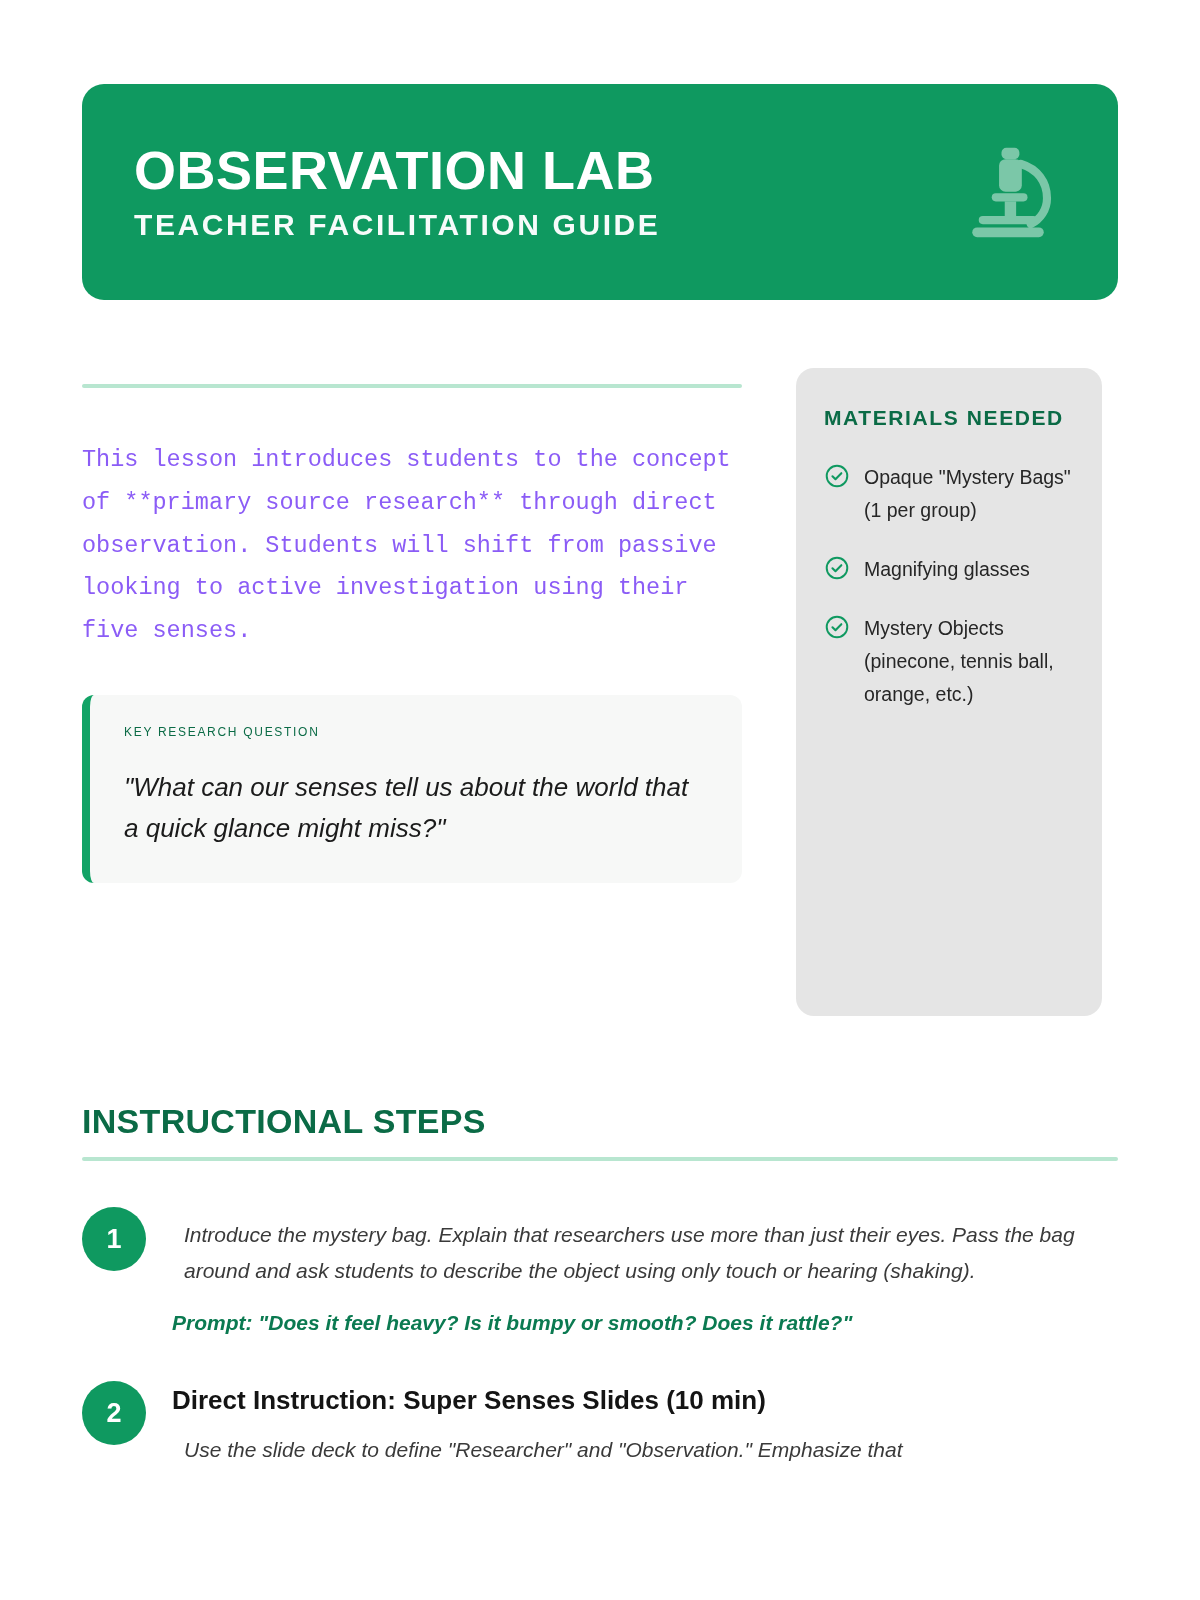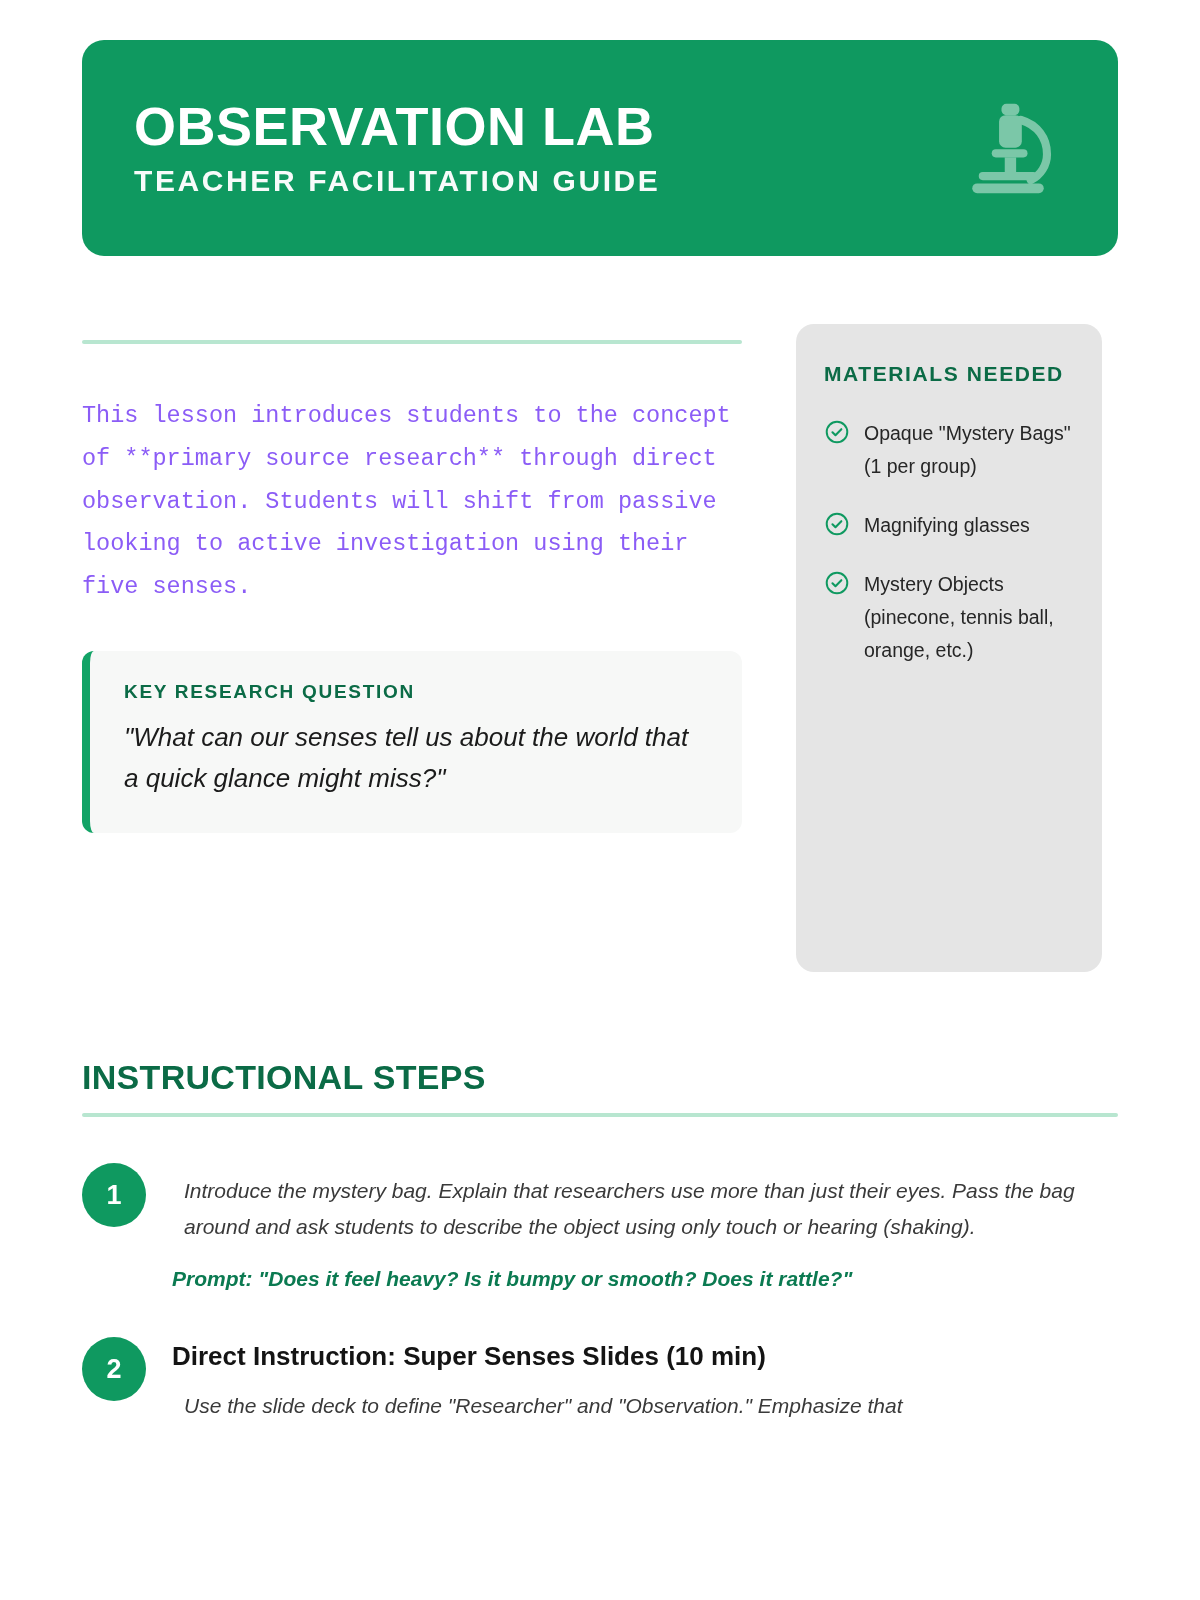--- a/index.html
+++ b/index.html
@@ -15,21 +15,21 @@
   .page {
     position: relative;
     width: 1200px;
     height: 1600px;
     padding: 0 82px;
     background: #ffffff;
   }
 
   
   .header {
-    margin-top: 40px;
+    margin-top: 84px;
     height: 216px;
     background: #0f9960;
     border-radius: 22px;
     display: flex;
     align-items: center;
     justify-content: space-between;
     padding: 0 50px 0 52px;
   }
   .header-text { display: flex; flex-direction: column; justify-content: center; }
   .header-title {
@@ -84,24 +84,24 @@
 
   .quote-card {
     margin-top: 42px;
     background: #f7f8f7;
     border-left: 8px solid #12a366;
     border-radius: 12px;
     padding: 30px 34px 34px 34px;
   }
   .quote-label {
     color: #0b6b46;
-    font-size: 19px;
-    font-weight: bold;
+    font-size: 12px;
+    font-weight: normal;
     letter-spacing: 1.7px;
-    margin: 0 0 14px 0;
+    margin: 0 0 28px 0;
   }
   .quote-text {
     color: #1b1b1b;
     font-size: 26px;
     font-style: italic;
     line-height: 1.58;
     margin: 0;
   }
 
   

